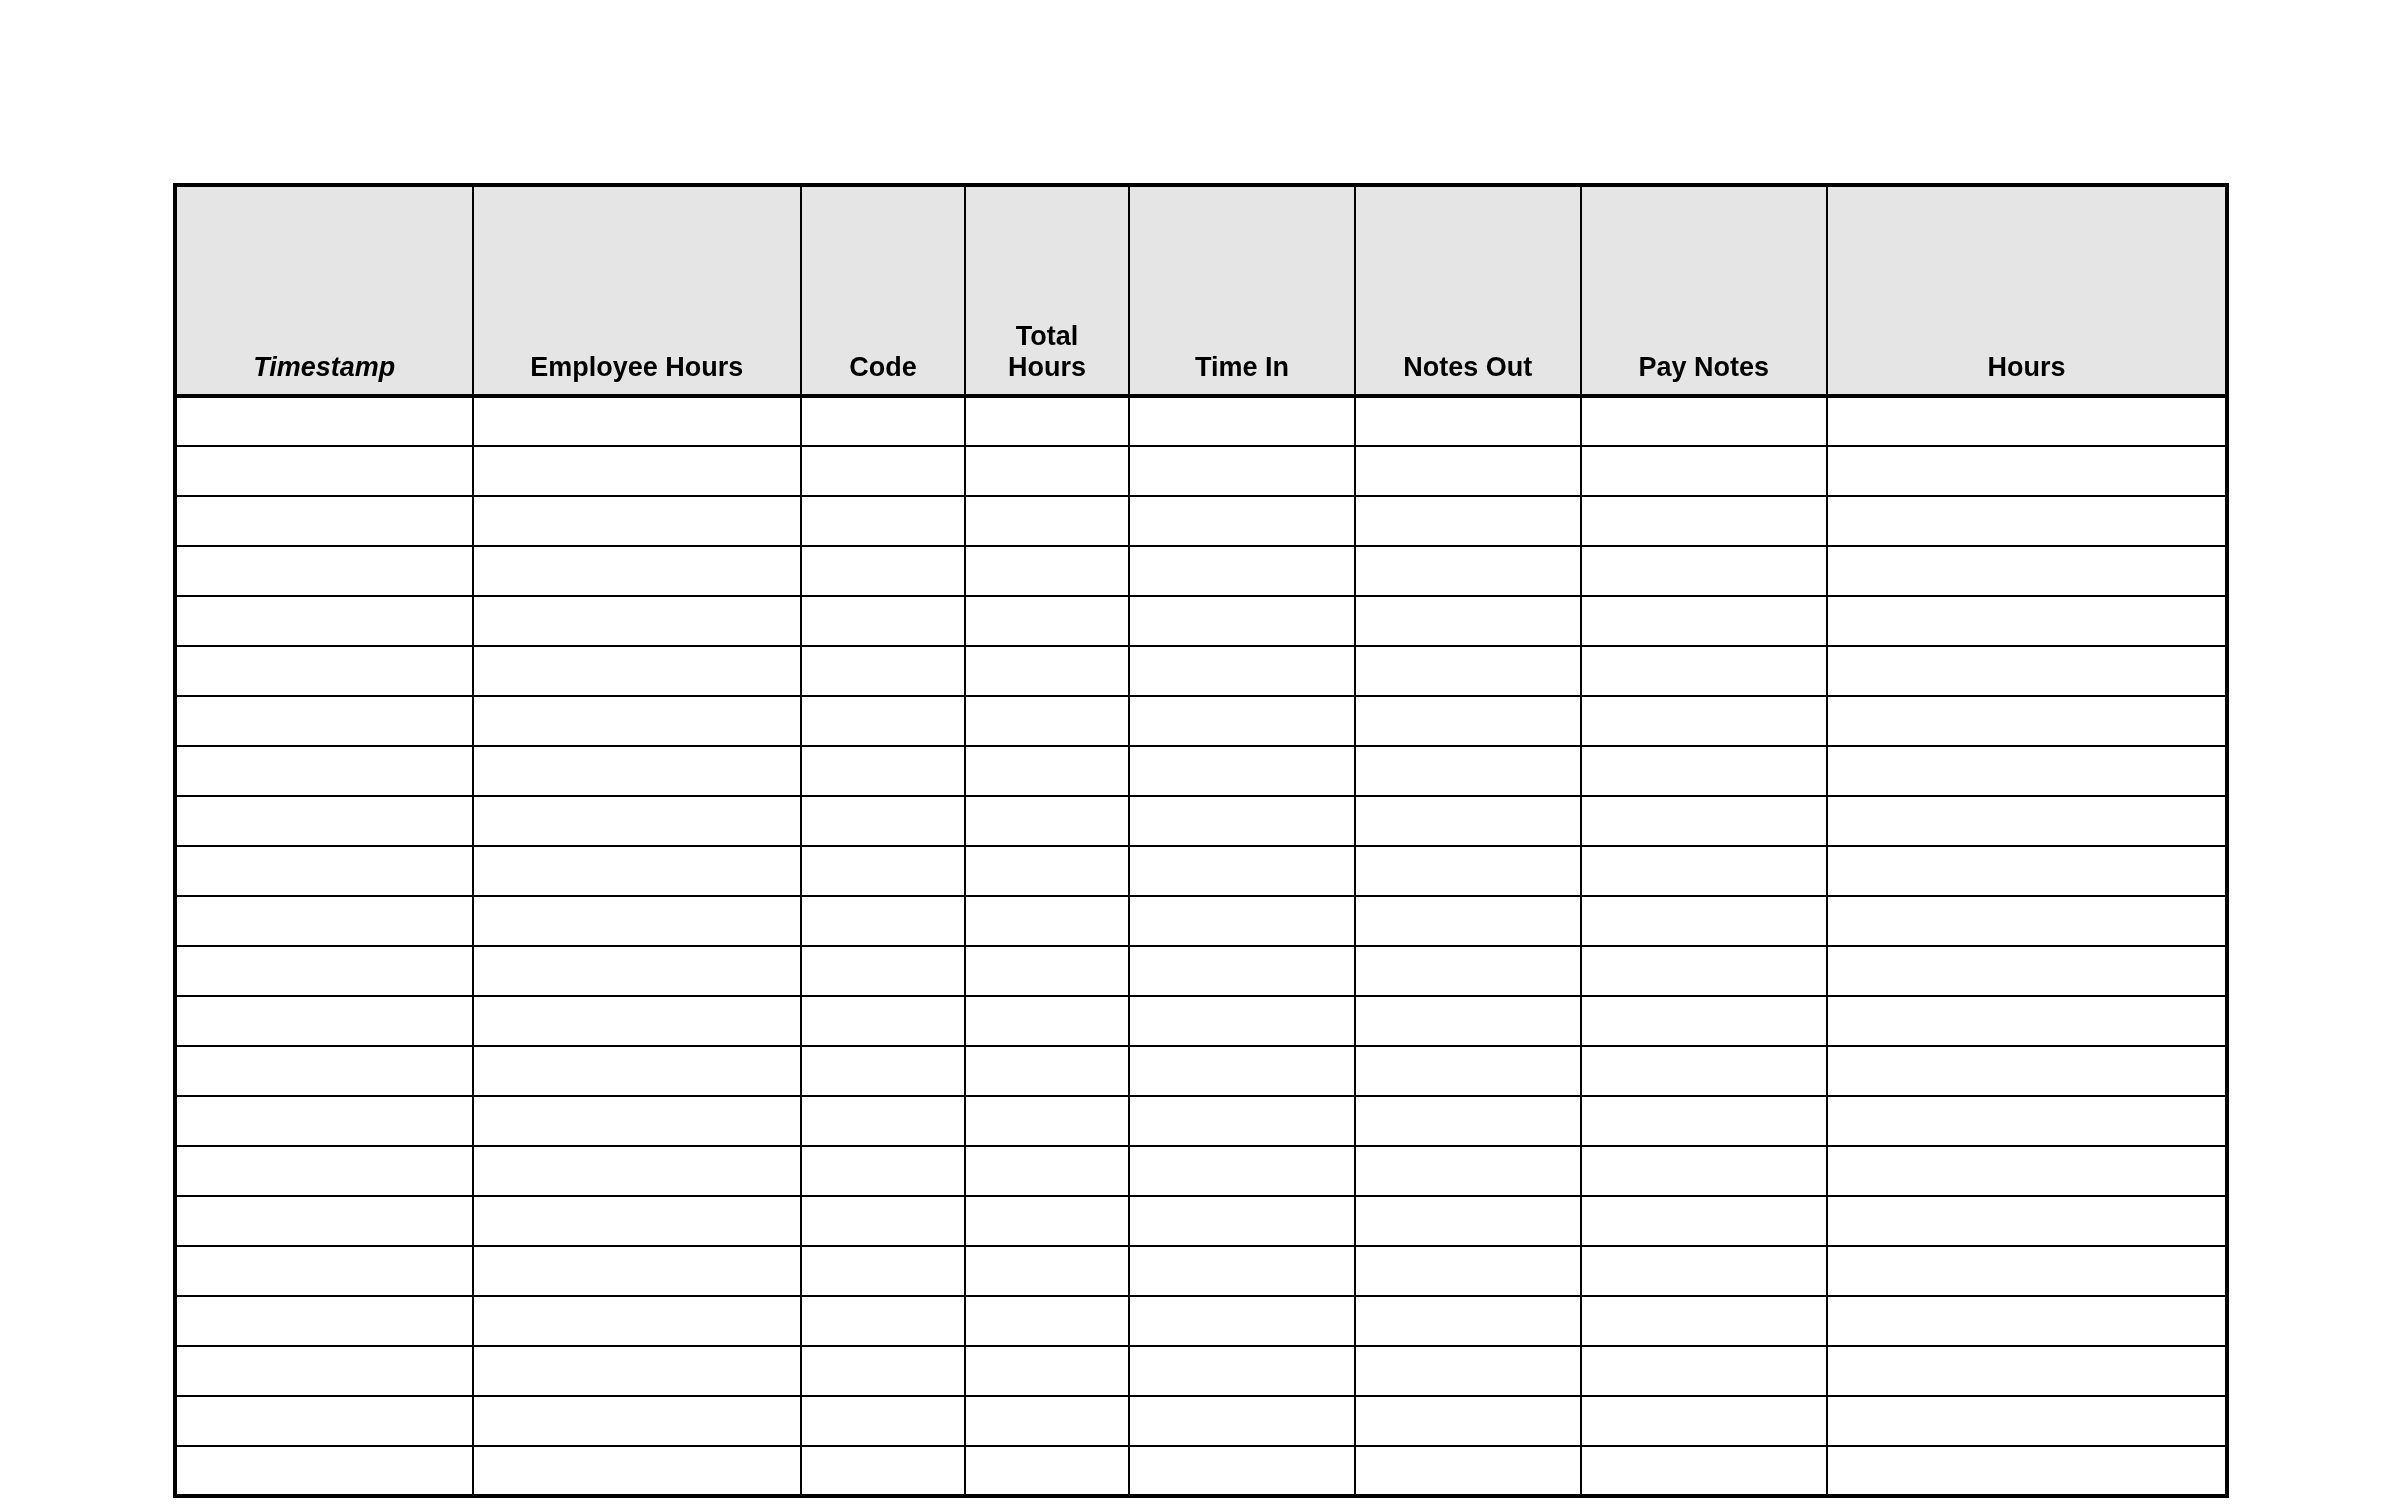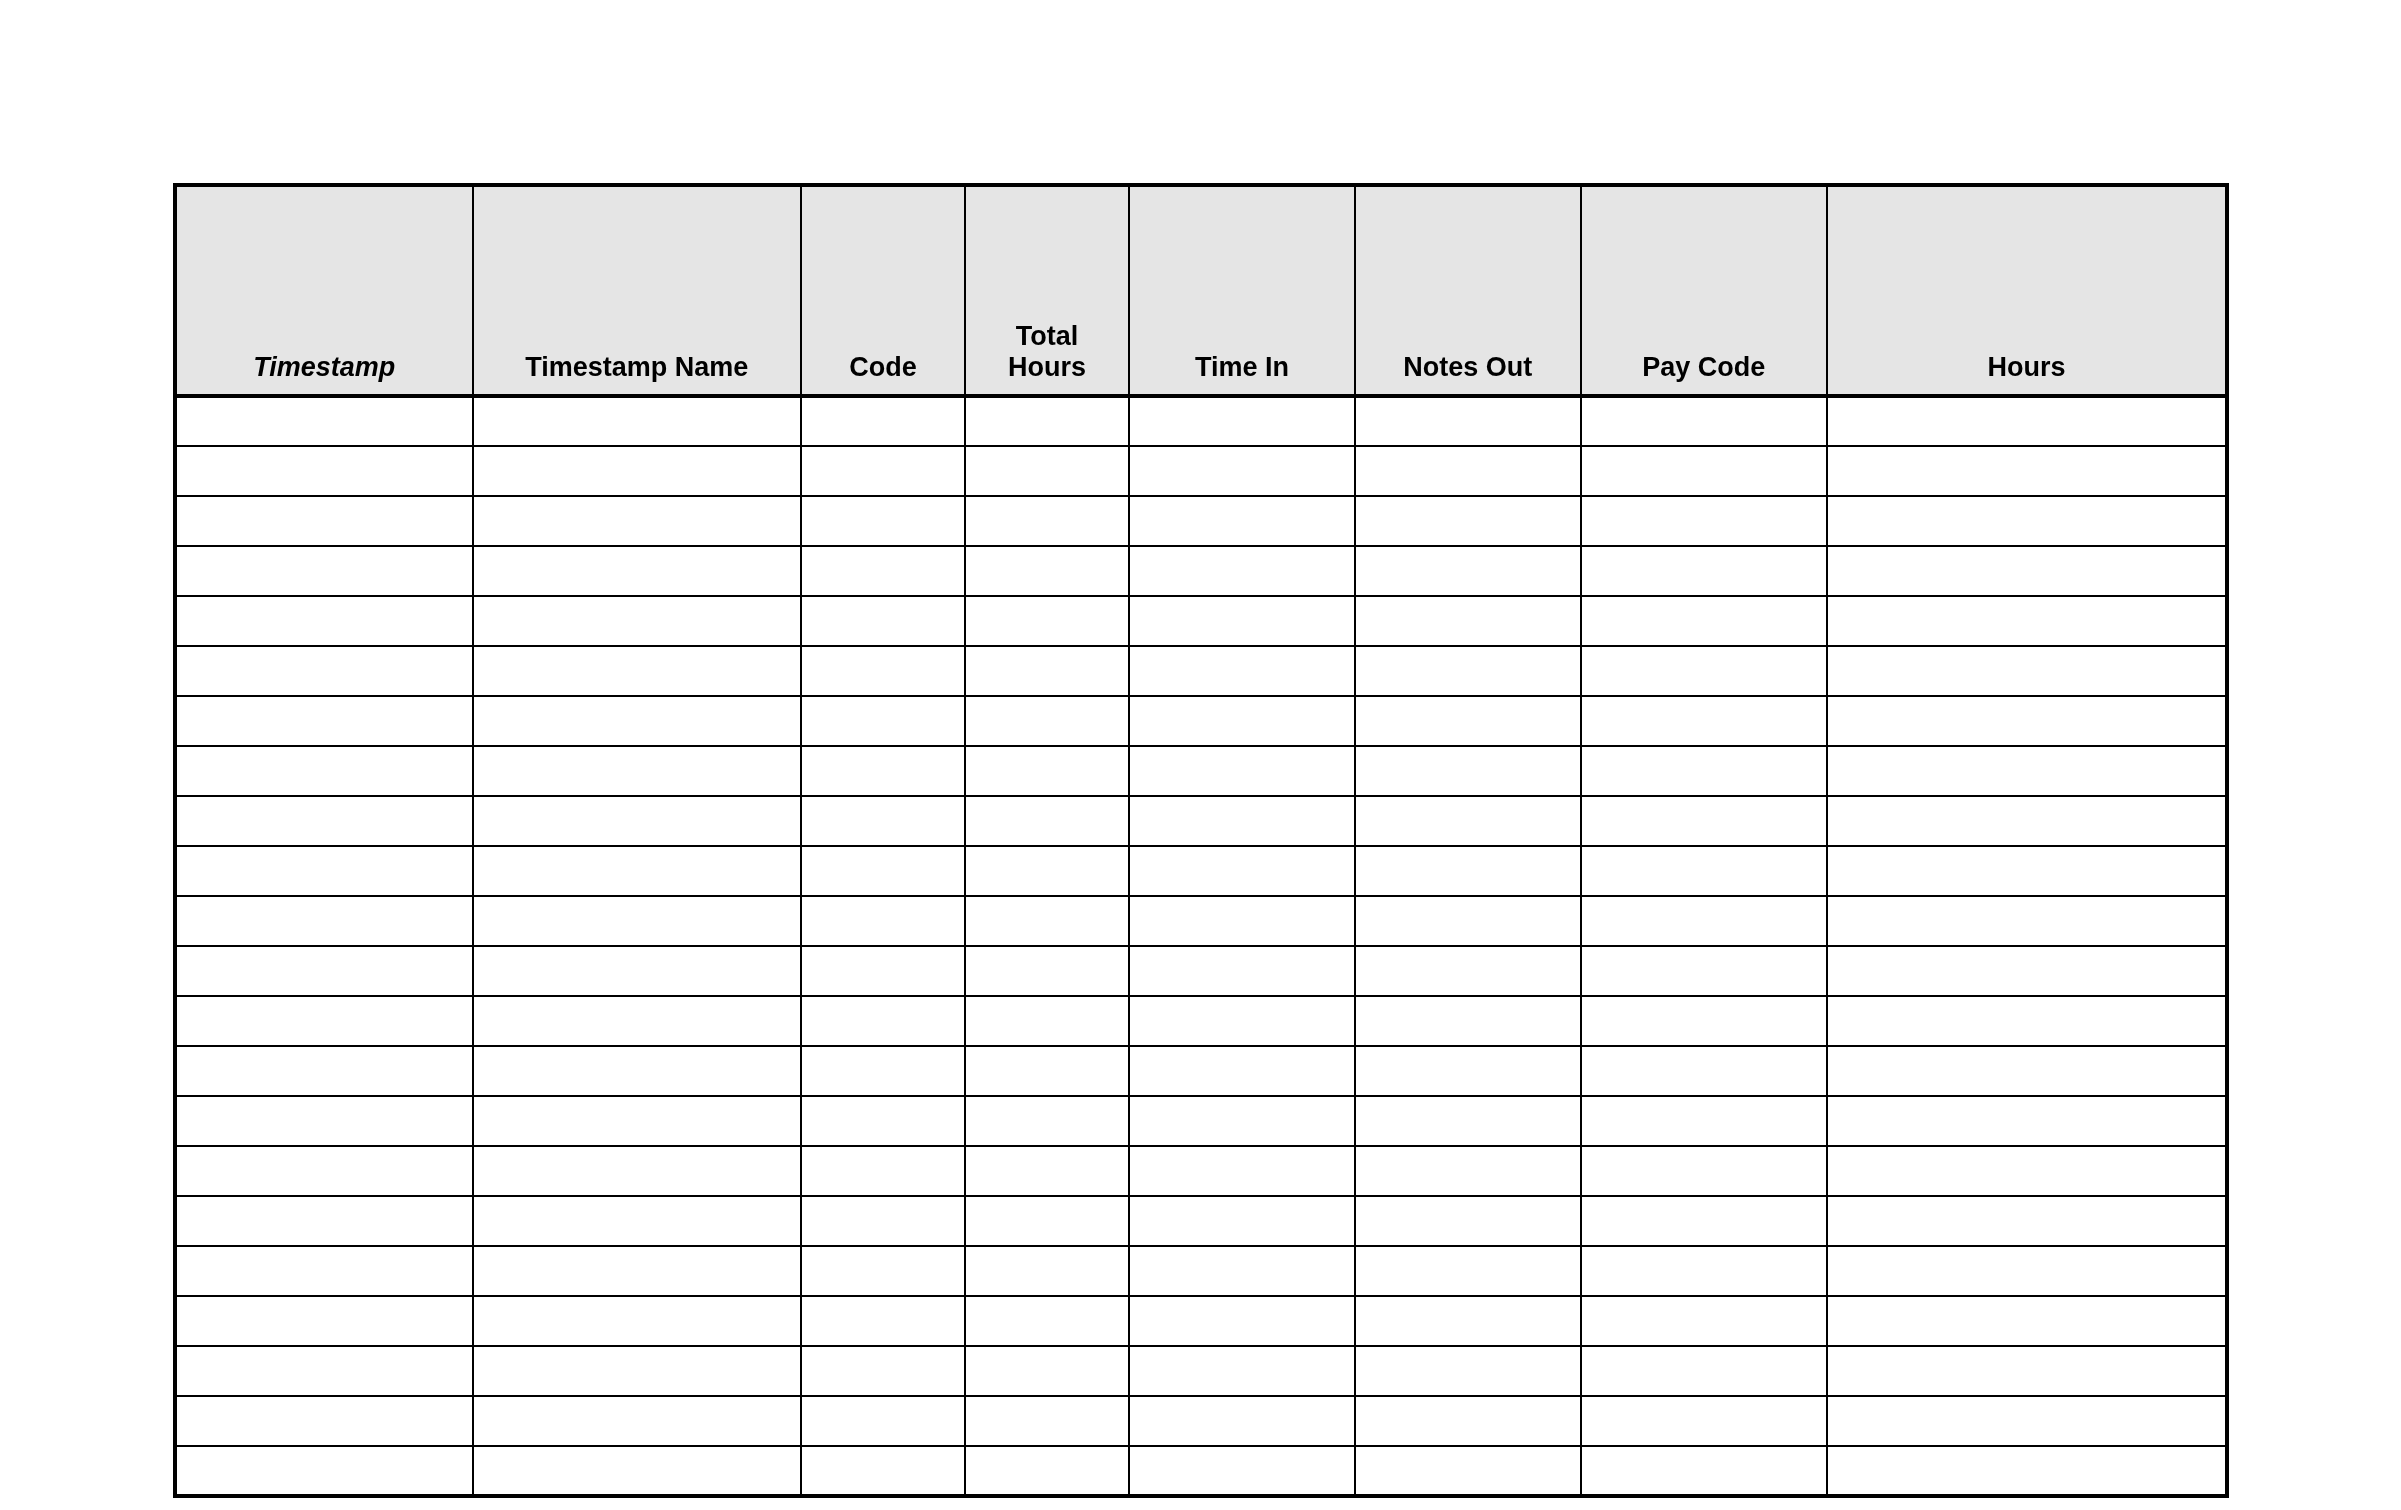--- a/index.html
+++ b/index.html
@@ -79,26 +79,26 @@
     .col-paycode   { width: 12.0%; }
     .col-notes     { width: 19.5%; }
   </style>
 </head>
 <body>
 
 <table class="timesheet-table">
   <thead>
     <tr>
       <th class="col-timestamp">Timestamp</th>
-      <th class="col-employee">Timestamp Name</th>
+      <th class="col-employee">Employee Hours</th>
       <th class="col-date">Code</th>
       <th class="col-total">Total<br>Hours</th>
       <th class="col-timein">Time In</th>
       <th class="col-timeout">Notes Out</th>
-      <th class="col-paycode">Pay Code</th>
+      <th class="col-paycode">Pay Notes</th>
       <th class="col-notes">Hours</th>
     </tr>
   </thead>
   <tbody>
   <tr>
         <td class="col-timestamp"></td>
         <td class="col-employee"></td>
         <td class="col-date"></td>
         <td class="col-total"></td>
         <td class="col-timein"></td>

